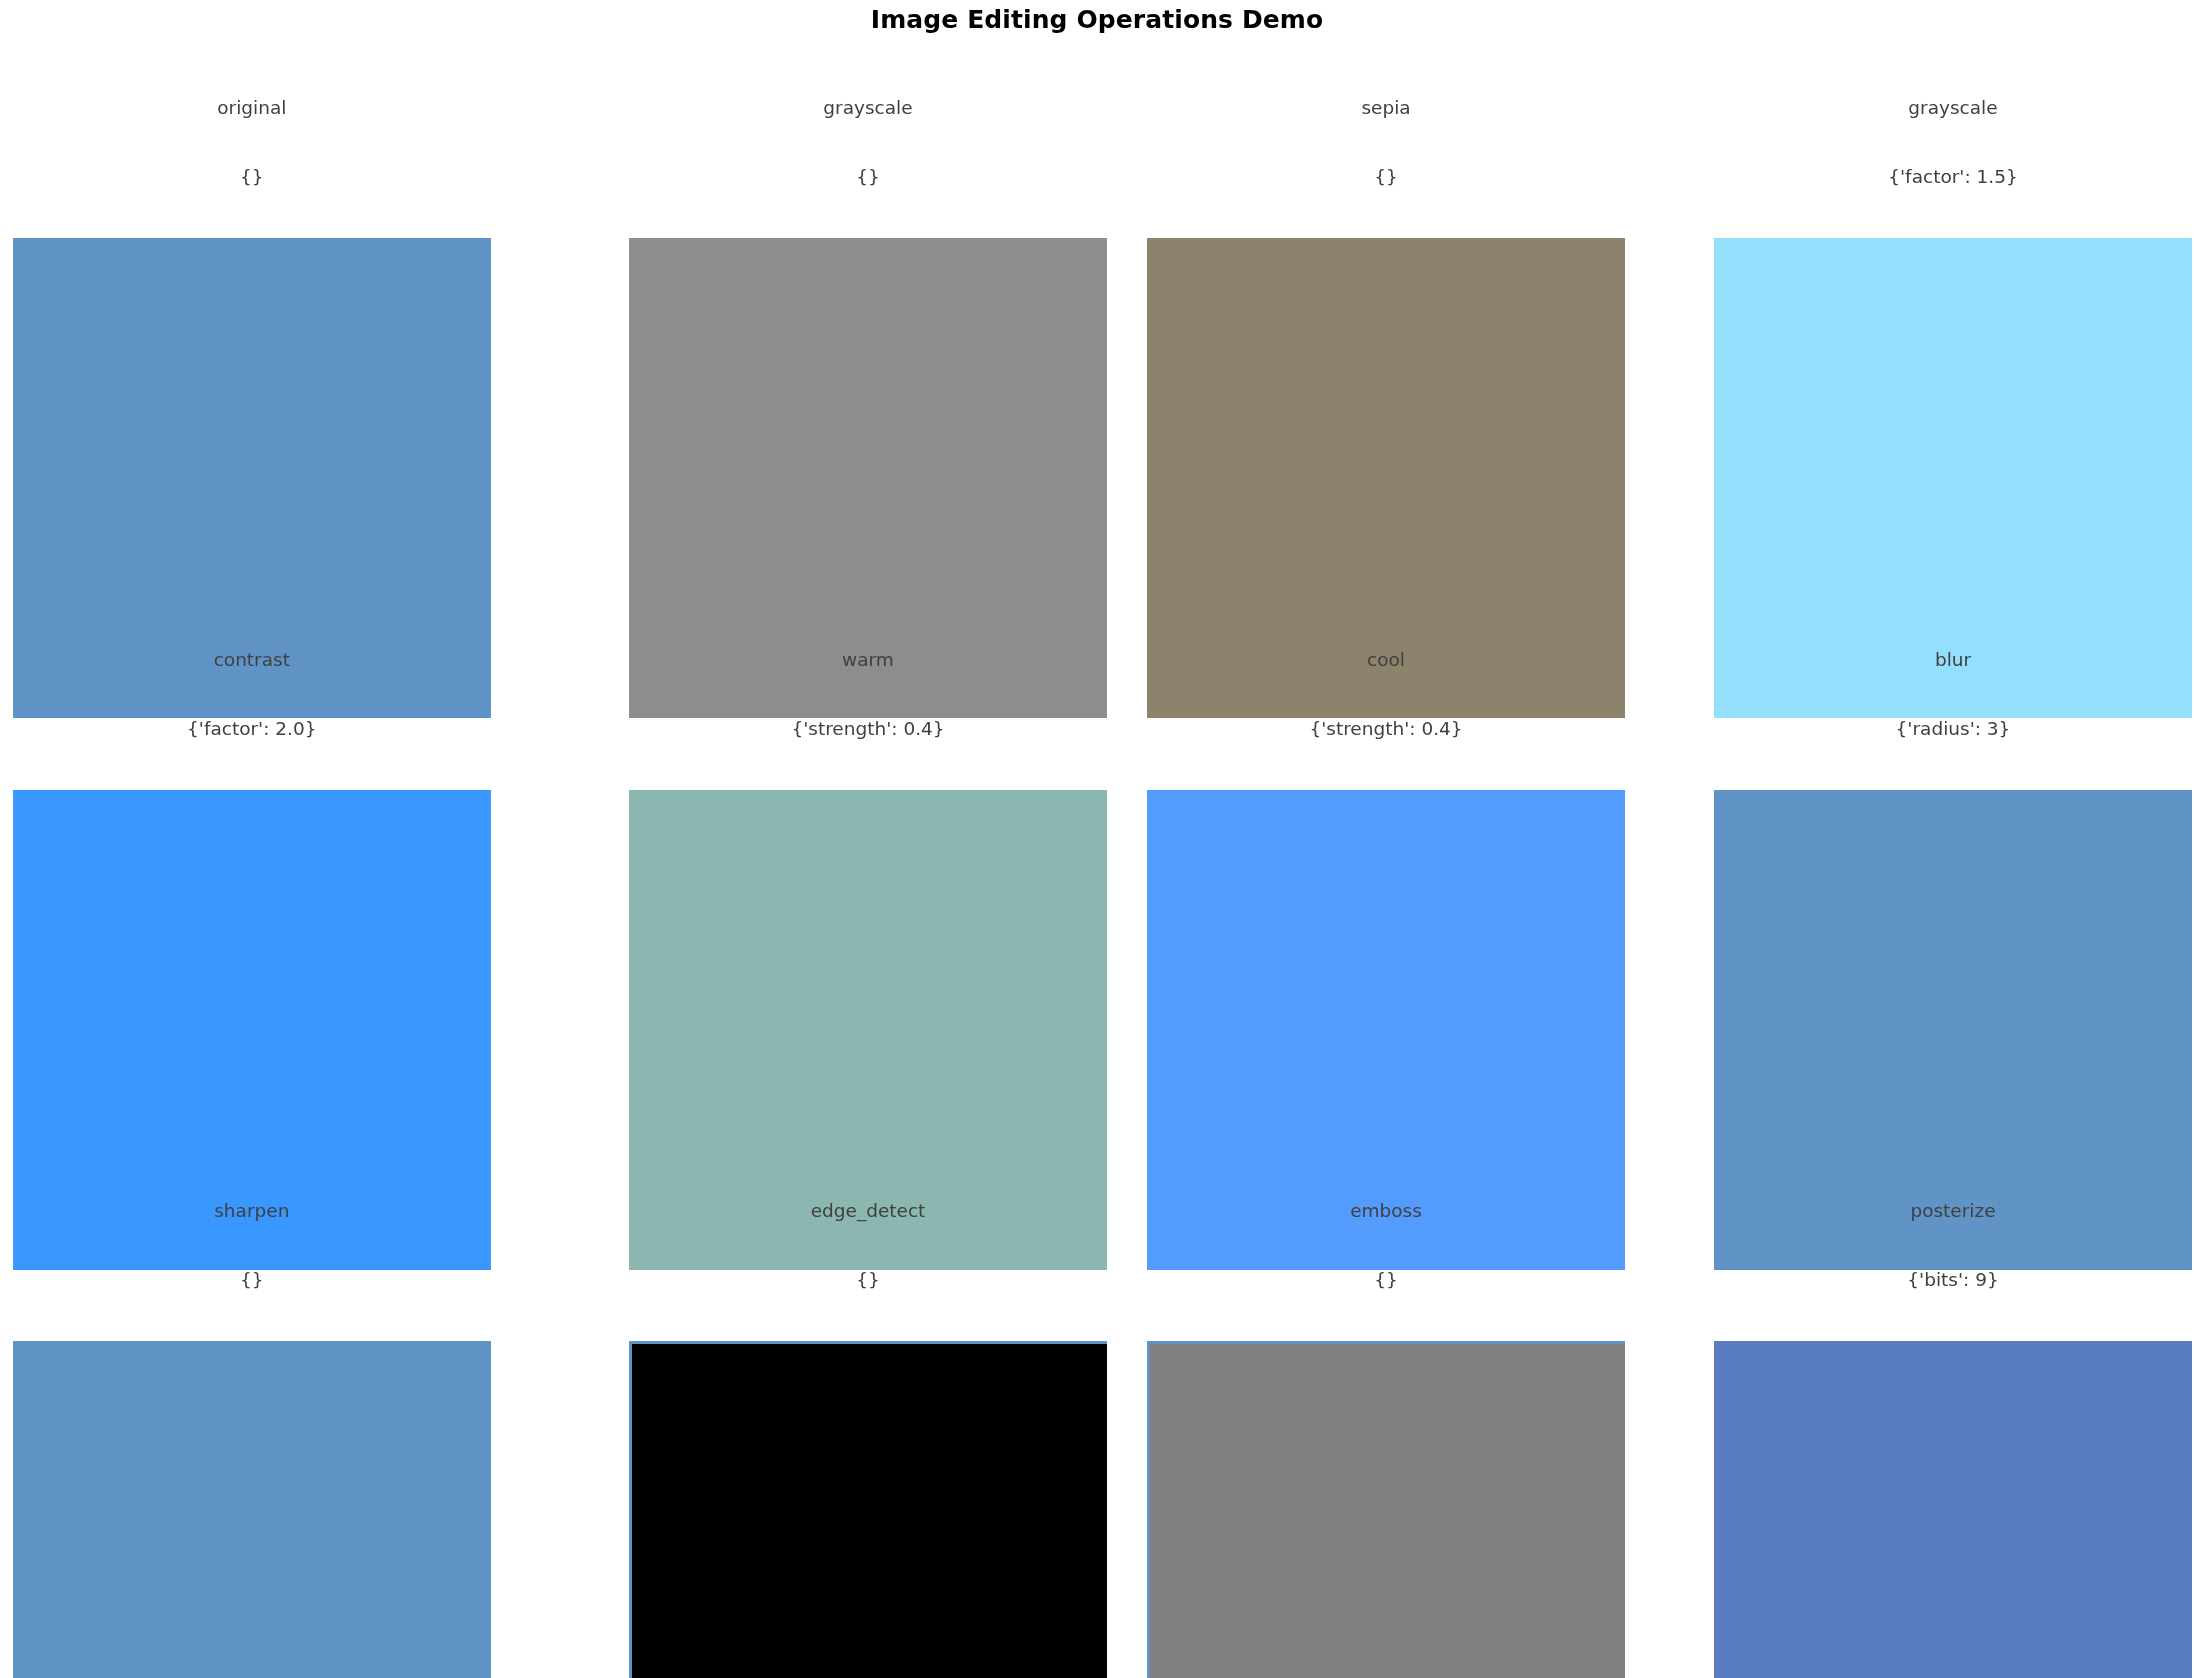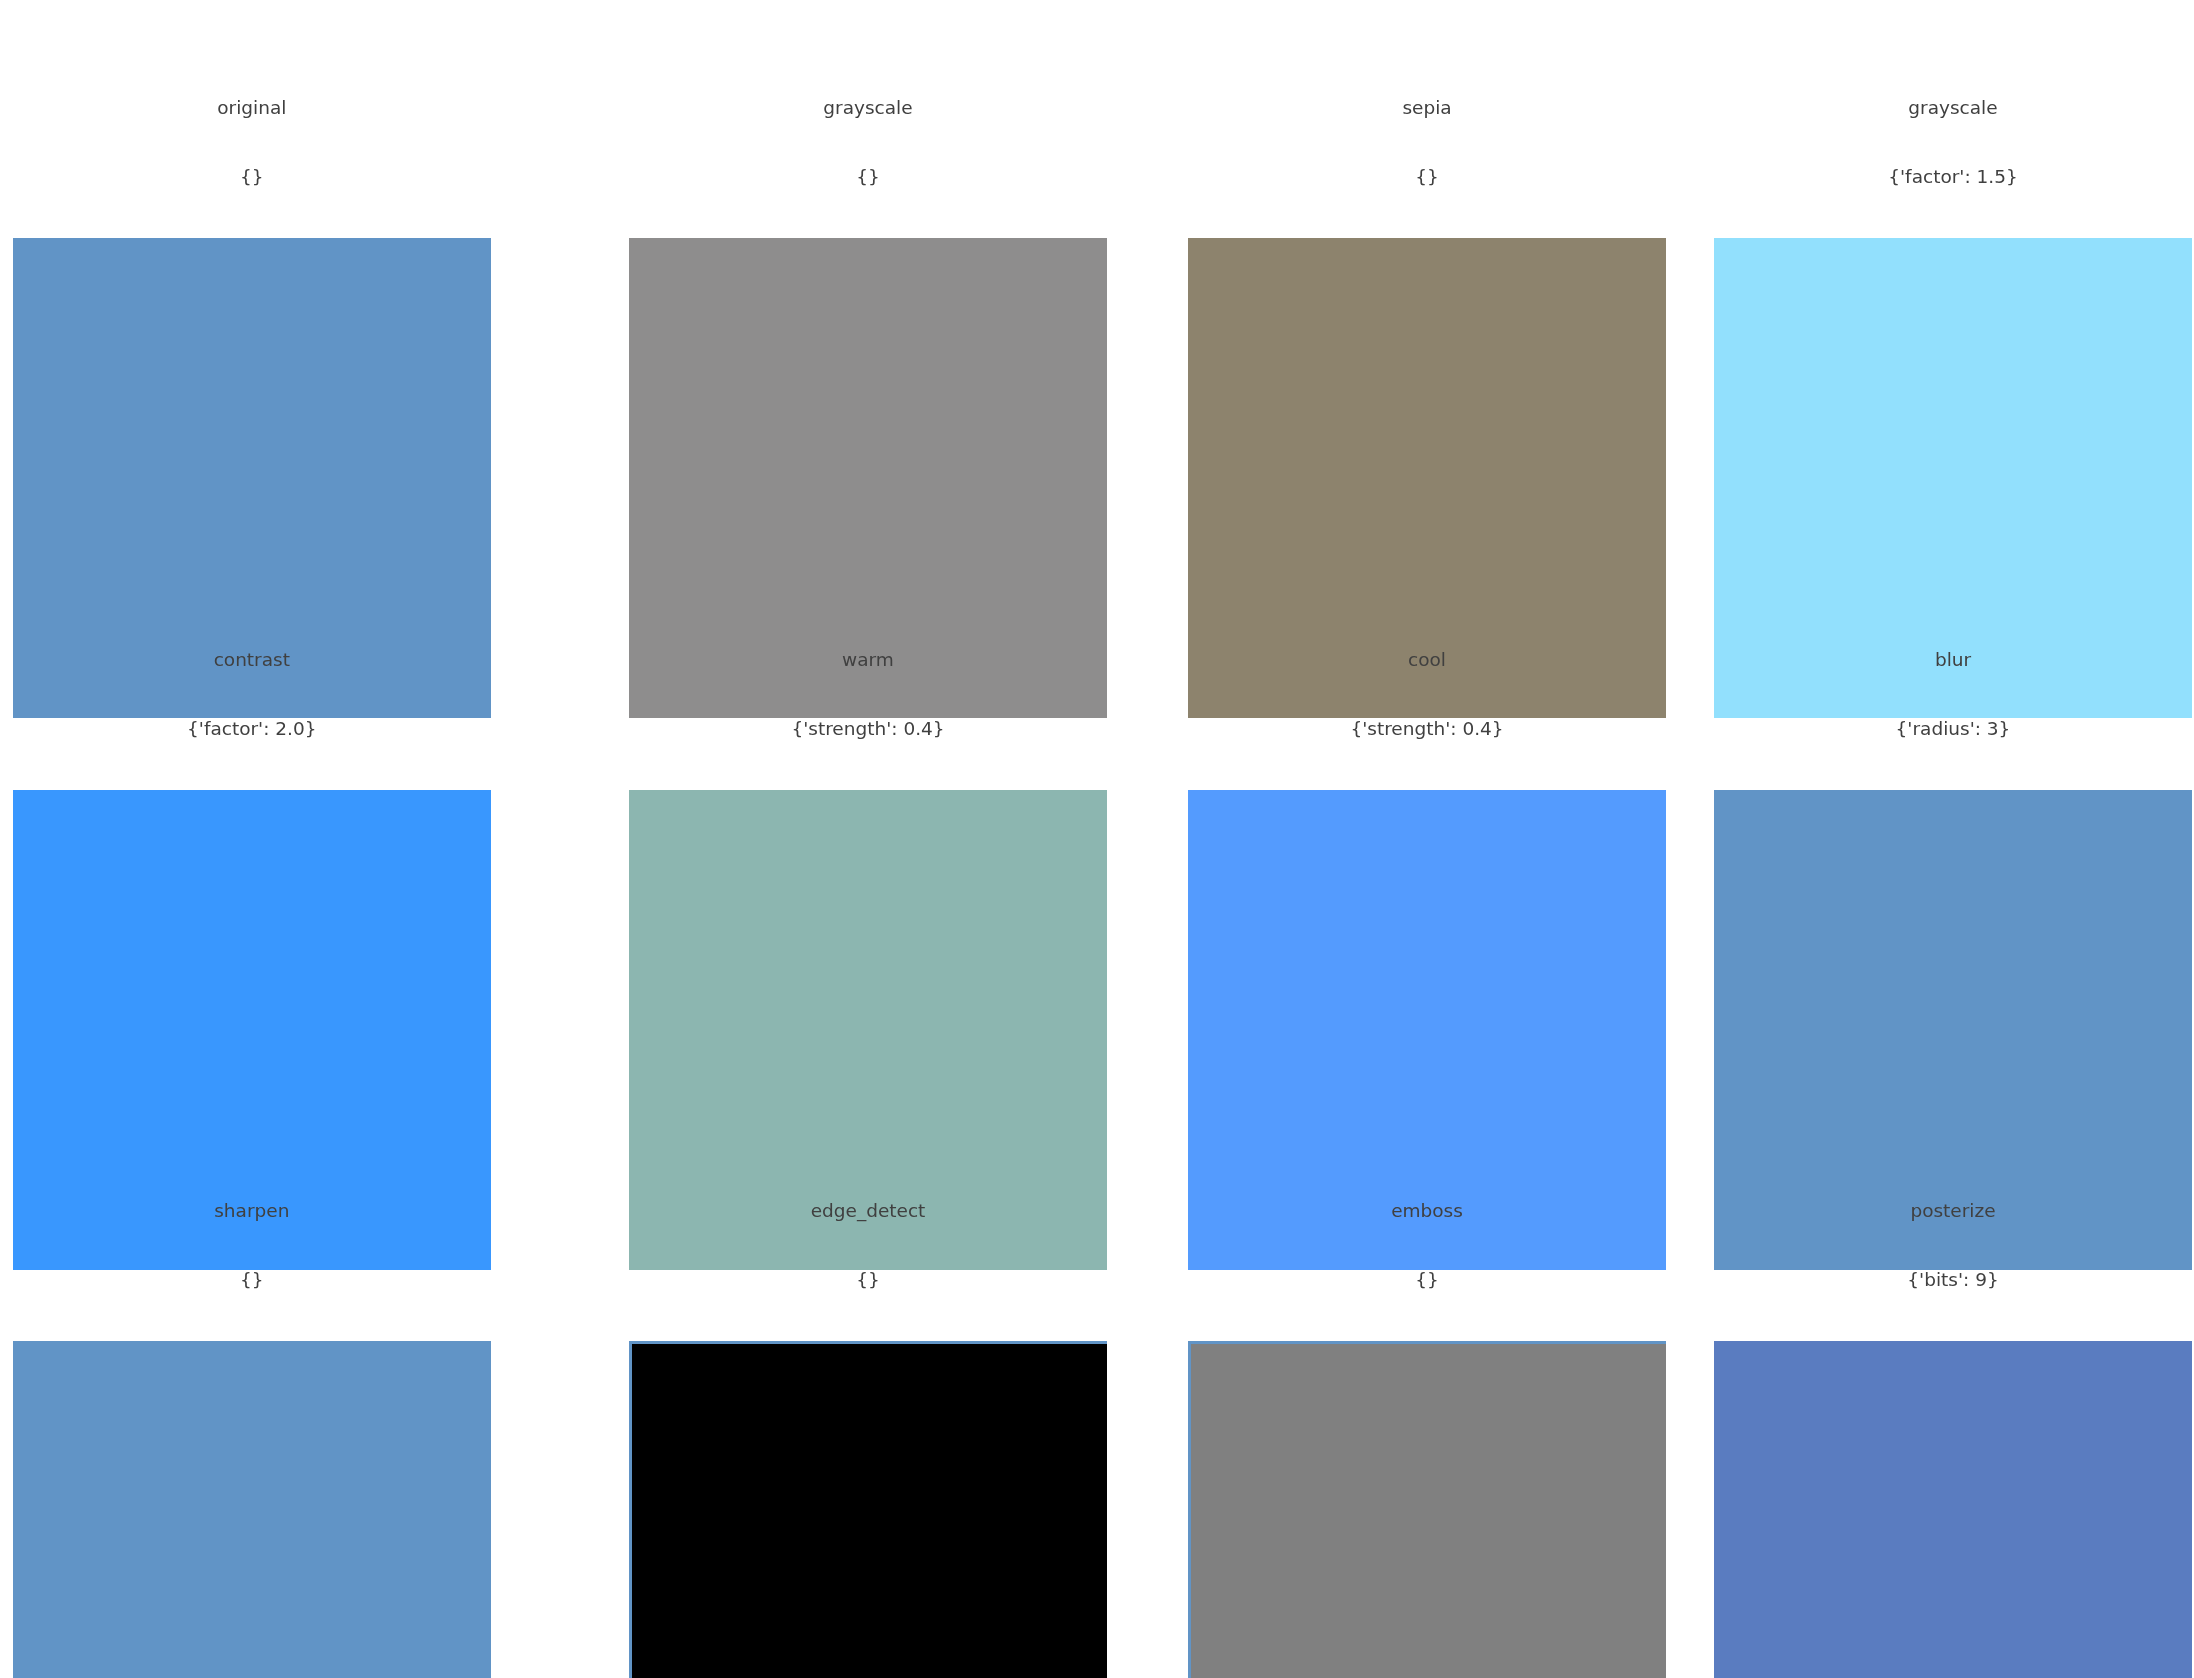--- a/index.html
+++ b/index.html
@@ -45,21 +45,21 @@
   }
 
   .panel {
     position: absolute;
     width: 478px;
   }
 
   
   .col-0 { left: 12.8px; }
   .col-1 { left: 581px; margin-left: 48px; }
-  .col-2 { left: 1188px; }
+  .col-2 { left: 1147px; }
   .col-3 { left: 1714px; }
 
   
   .row-0 { top: 10px; }
   .row-1 { top: 562px; }
   .row-2 { top: 1113px; }
 
   .panel-caption {
     width: 478px;
     text-align: center;
@@ -84,20 +84,21 @@
   .panel-image.framed {
     border-top: 3.6px solid #6194c6;
     border-left: 3.6px solid #6194c6;
   }
 </style>
 </head>
 <body>
 
 <div id="figure" style="background-color: rgb(255, 255, 255);">
 
+  <div id="figure-title">Image Editing Operations Demo</div>
 
   <div class="grid">
 
     <div class="panel row-0 col-0">
       <div class="panel-caption">
         <span class="caption-name">original</span>
         <span class="caption-params">{}</span>
       </div>
       <div class="panel-image" style="background-color: rgb(97, 148, 198);"></div>
     </div>

